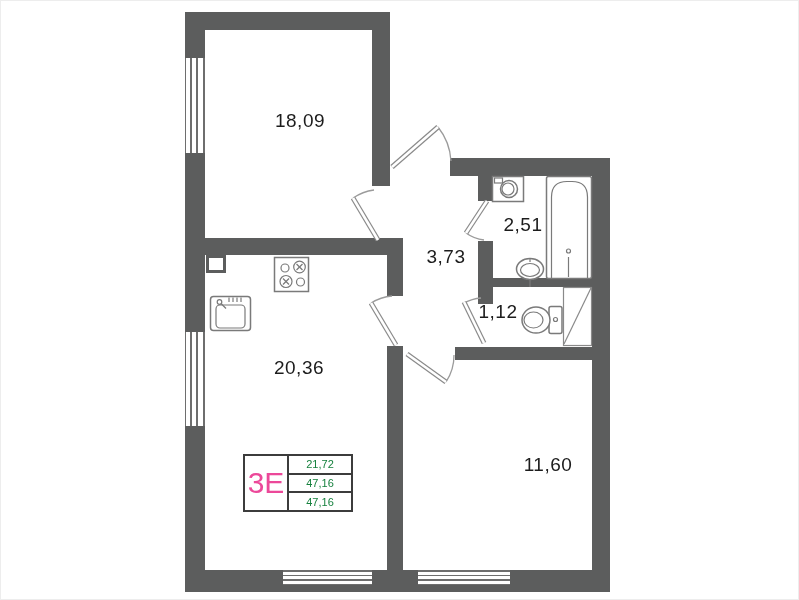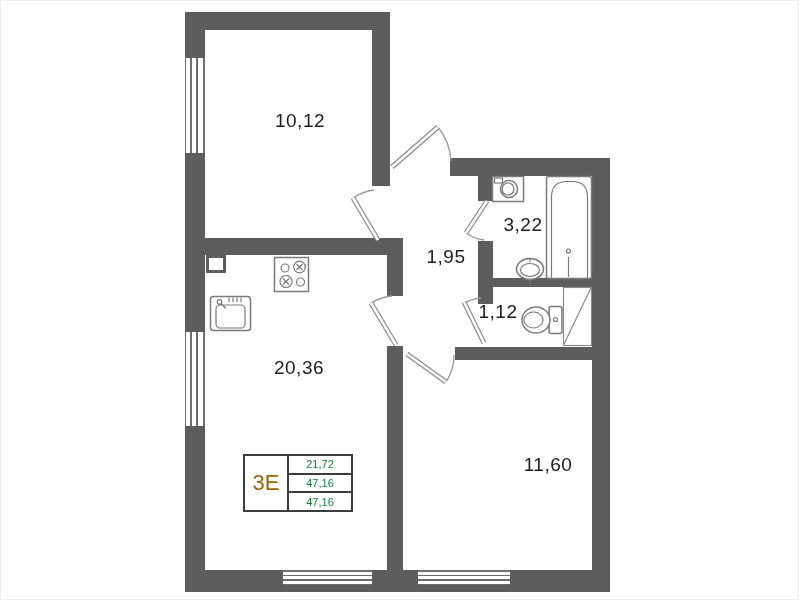--- a/index.html
+++ b/index.html
@@ -19,21 +19,21 @@
   .arc{fill:none;stroke:#9b9b9b;stroke-width:1.3;}
   .leaf-o{stroke:#8a8a8a;stroke-width:5;}
   .leaf-i{stroke:#fff;stroke-width:2.6;}
   .fx{stroke:#7a7a7a;fill:#fff;stroke-width:1.5;}
   .fxn{stroke:#7a7a7a;fill:none;stroke-width:1.2;}
   .lbl{position:absolute;transform:translate(-50%,-50%);color:#1c1c1c;font-size:19px;
        letter-spacing:0.5px;white-space:nowrap;}
   .info-box{position:absolute;left:243px;top:454px;width:110px;height:58px;
             border:2px solid #3c3c3c;box-sizing:border-box;display:flex;background:#fff;}
   .info-type{width:42px;border-right:2px solid #3c3c3c;display:flex;align-items:center;
-             justify-content:center;font-size:22px;color:#a16207;}
+             justify-content:center;font-size:30px;color:#ec4899;}
   .info-col{flex:1;display:flex;flex-direction:column;}
   .info-row{flex:1;display:flex;align-items:center;justify-content:center;font-size:11px;
             color:#15803d;border-bottom:2px solid #3c3c3c;}
   .info-row:last-child{border-bottom:none;}
 </style>
 </head>
 <body>
 
 <div class="plan">
 
@@ -147,23 +147,23 @@
       <rect class="fxn" x="216" y="305" width="29" height="23" rx="4"></rect>
       <circle class="fxn" cx="219.5" cy="302" r="2.3"></circle>
       <line class="fxn" x1="221" y1="303.5" x2="226" y2="308.5"></line>
       <line class="fxn" x1="229" y1="297.5" x2="229" y2="302"></line>
       <line class="fxn" x1="233" y1="297.5" x2="233" y2="302"></line>
       <line class="fxn" x1="237" y1="297.5" x2="237" y2="302"></line>
       <line class="fxn" x1="241" y1="297.5" x2="241" y2="302"></line>
     </g>
   </svg>
 
-  <div class="lbl" style="left:300px;top:121px;">10,12</div>
-  <div class="lbl" style="left:446px;top:257px;">1,95</div>
-  <div class="lbl" style="left:523px;top:225px;">3,22</div>
+  <div class="lbl" style="left:300px;top:121px;">18,09</div>
+  <div class="lbl" style="left:446px;top:257px;">3,73</div>
+  <div class="lbl" style="left:523px;top:225px;">2,51</div>
   <div class="lbl" style="left:498px;top:312px;">1,12</div>
   <div class="lbl" style="left:299px;top:368px;">20,36</div>
   <div class="lbl" style="left:510px;top:465px;margin-left:38px;">11,60</div>
 
   <div class="info-box">
     <div class="info-type">3Е</div>
     <div class="info-col">
       <div class="info-row">21,72</div>
       <div class="info-row">47,16</div>
       <div class="info-row">47,16</div>

